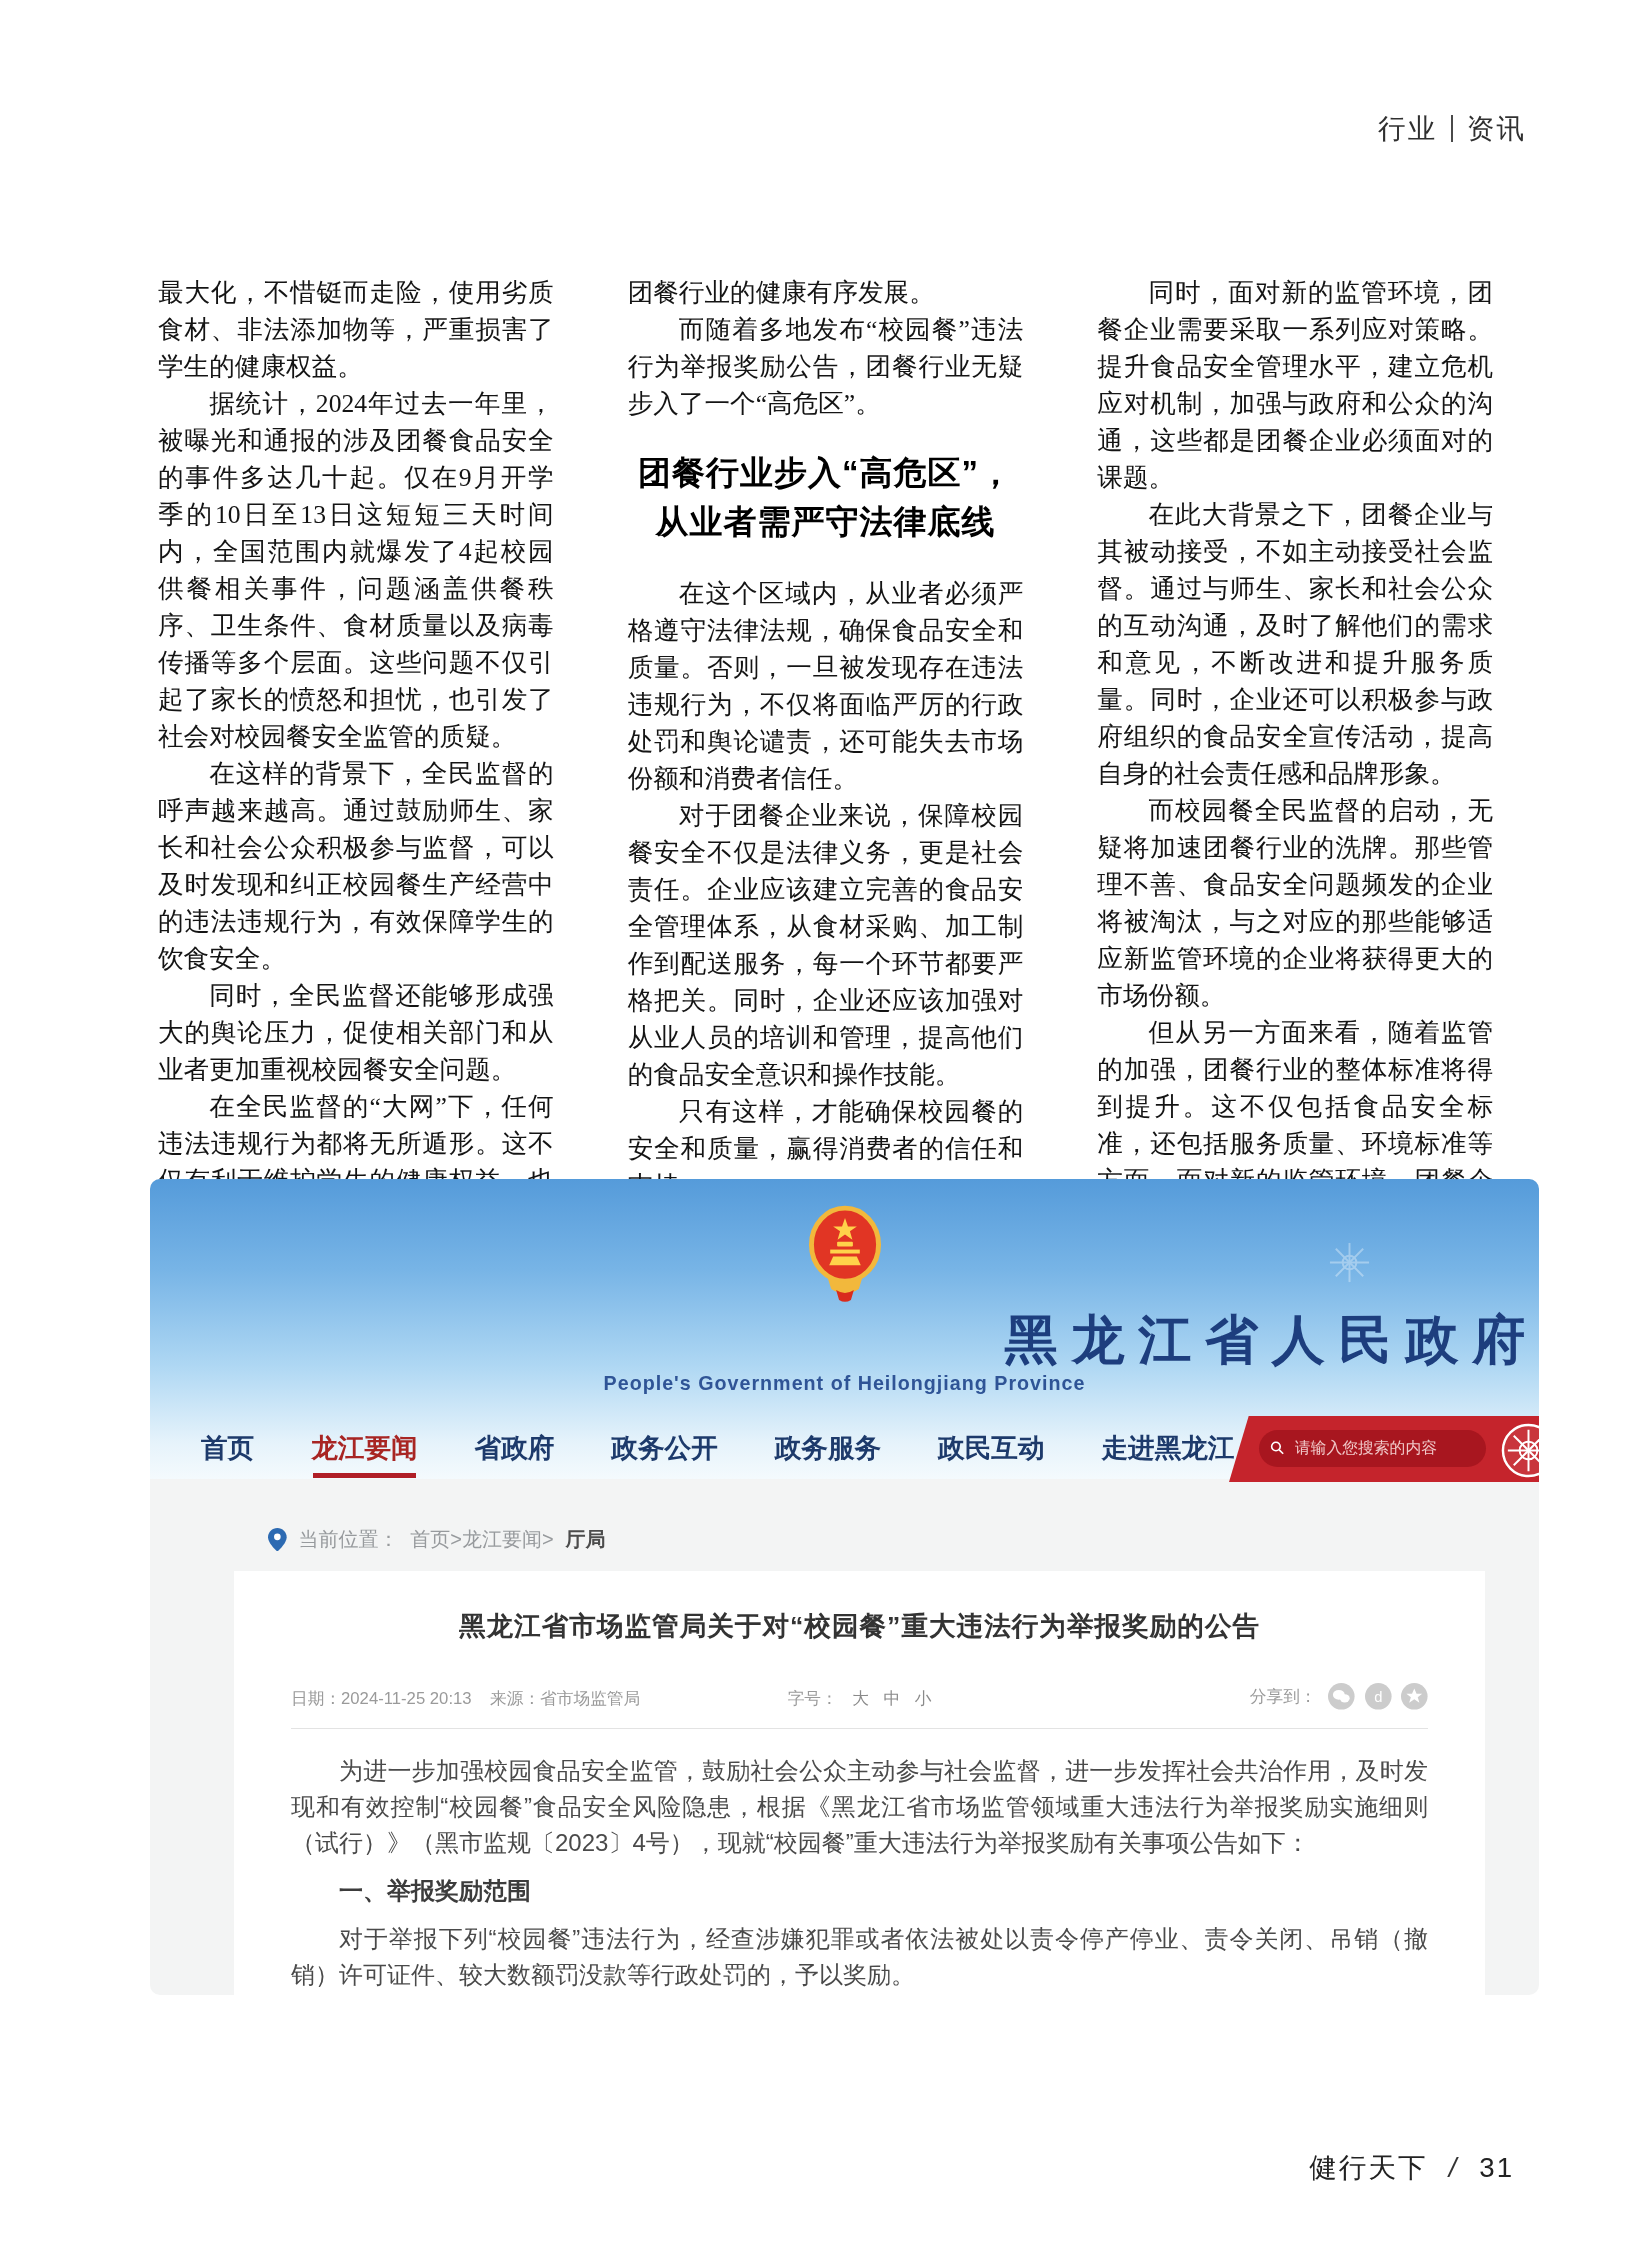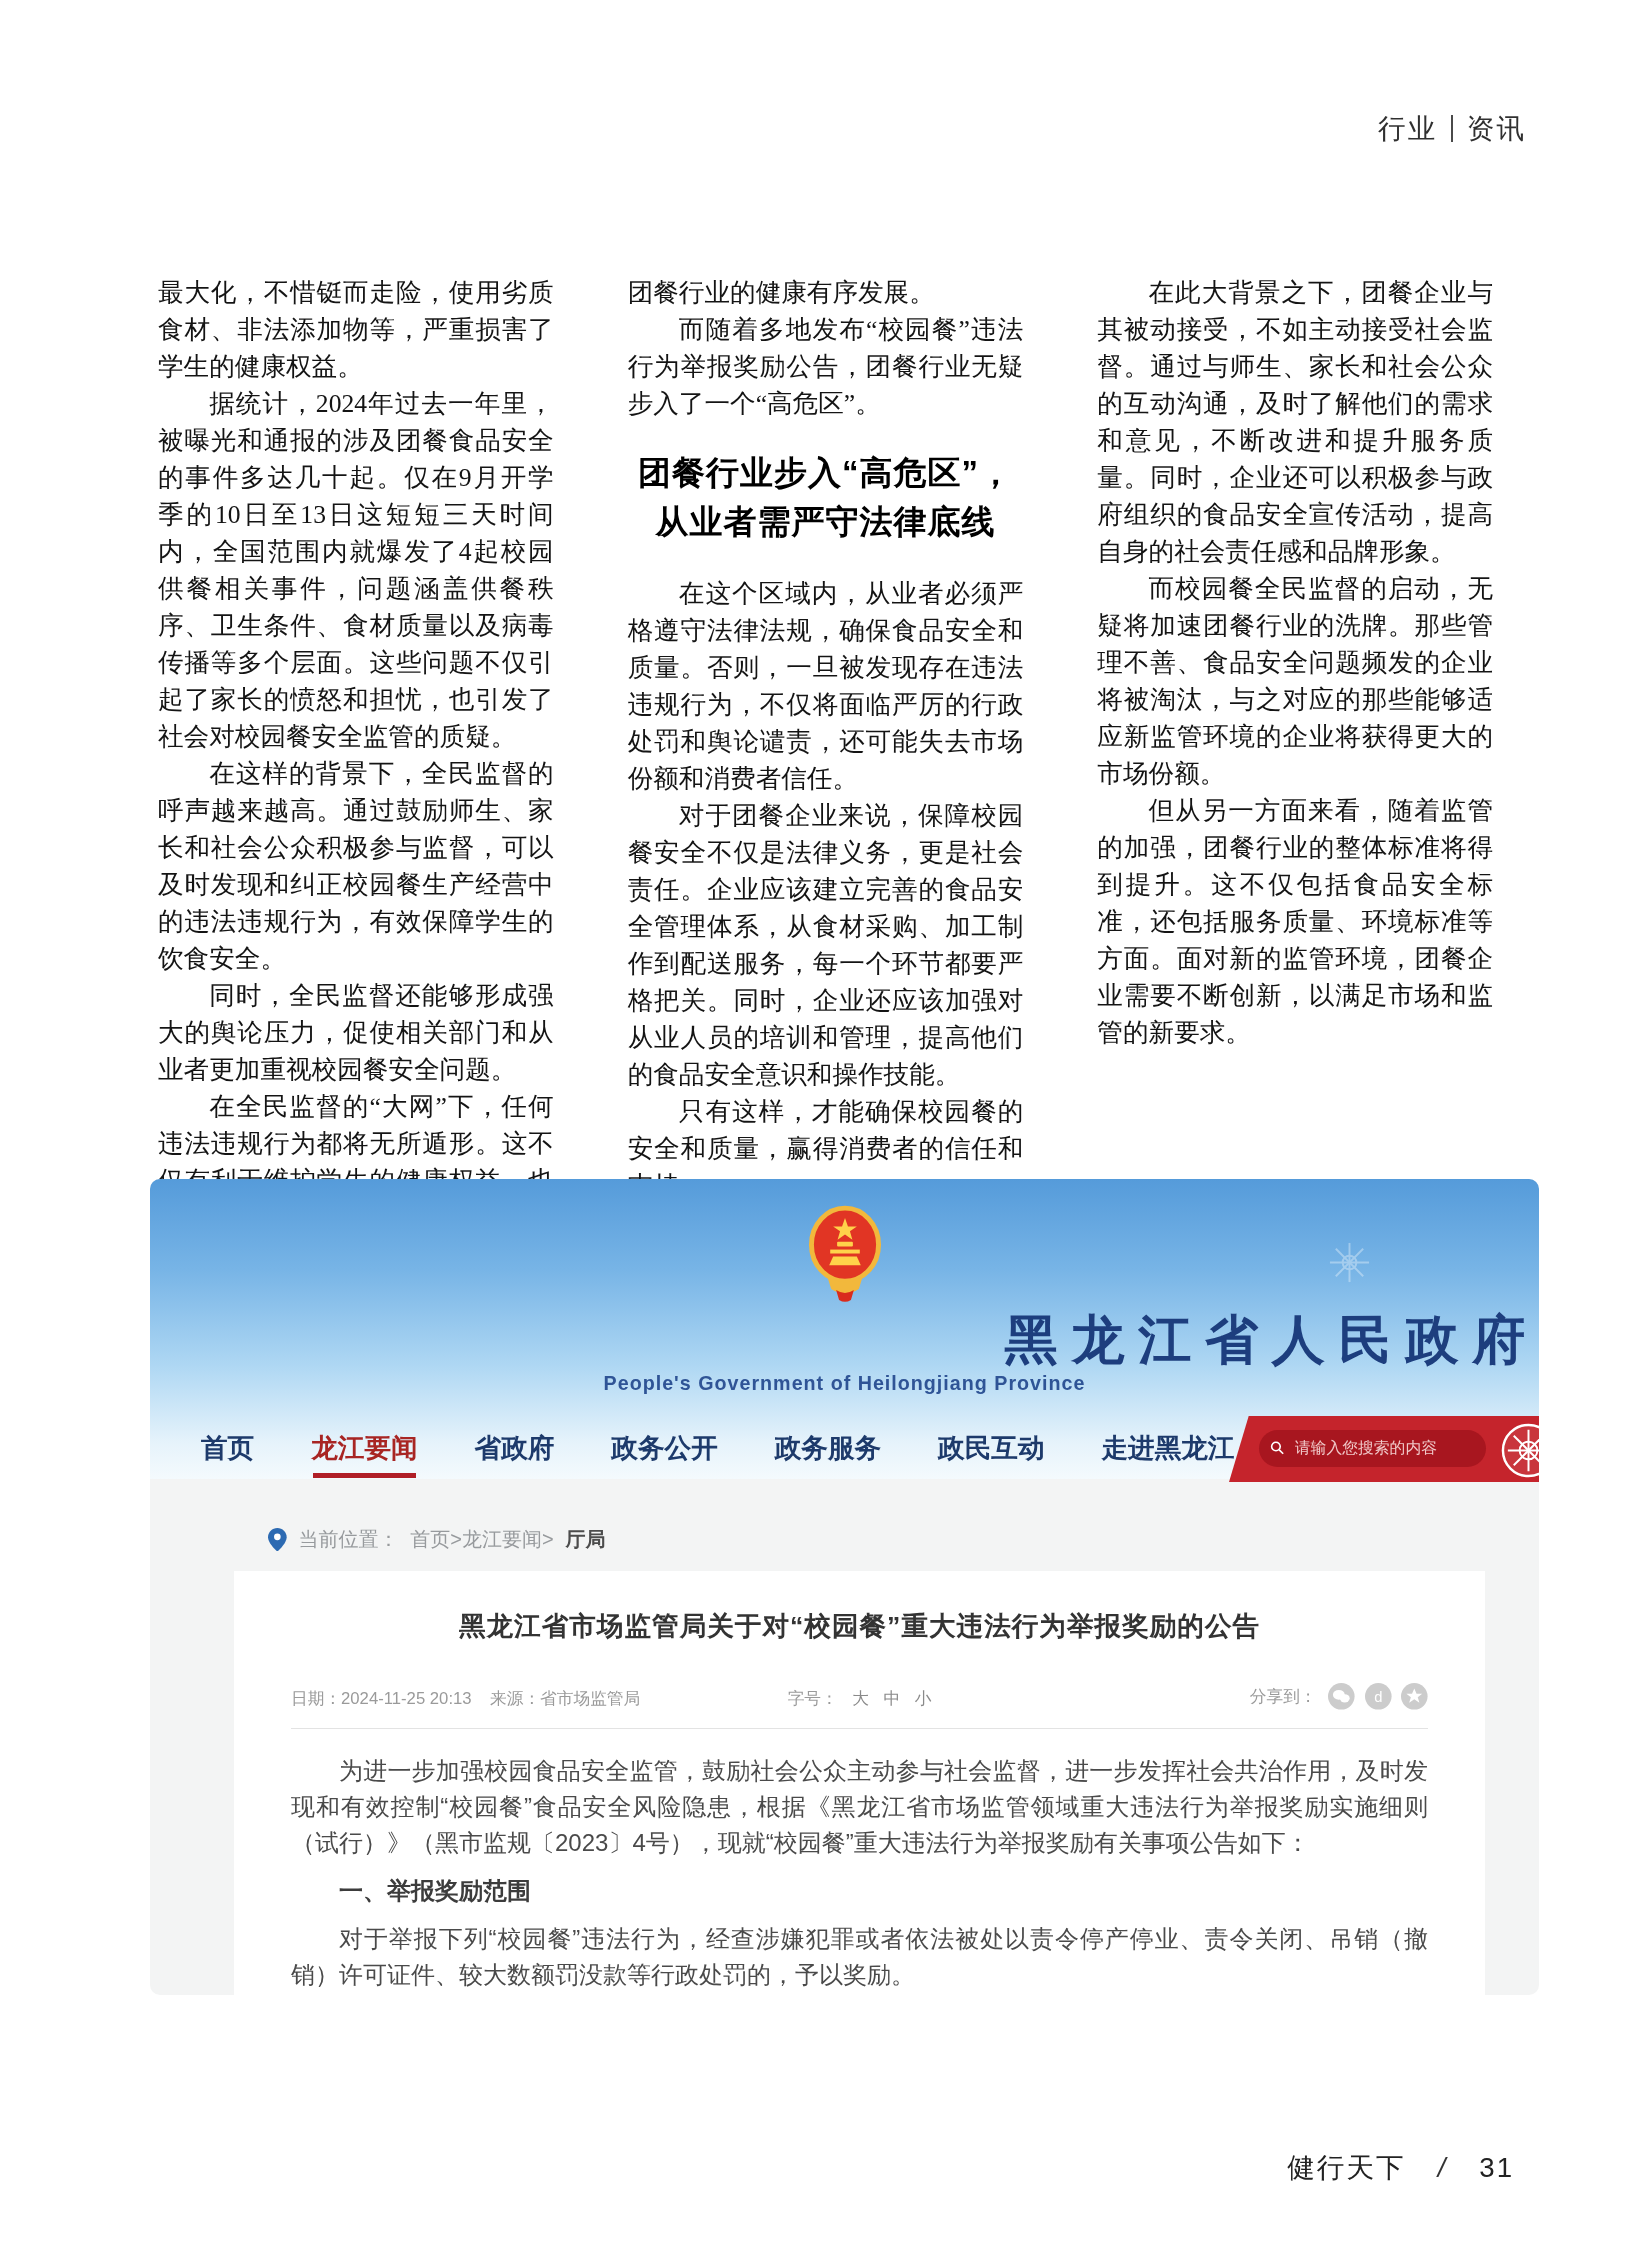--- a/index.html
+++ b/index.html
@@ -52,21 +52,21 @@
   .meta .mid{position:absolute;left:50%;top:0;transform:translateX(-50%);}
   .meta .mid span.sz{margin-left:9.9px;color:#8a8a8a;}
   .meta .right{position:absolute;right:0;top:-3.9px;display:flex;align-items:center;gap:9.9px;}
   .meta .share-label{margin-right:2px;}
   .divider{margin-top:11.8px;border-top:1px solid #e3e3e3;}
   .notice-body{margin-top:23.6px;font-size:24px;line-height:36px;color:#4a4a4a;text-align:justify;}
   .notice-body p{margin:0 0 11.8px 0;text-indent:2em;}
   .notice-body p.bold{font-weight:700;color:#3c3c3c;}
   
   .footer{position:absolute;top:2149px;right:138px;font-family:"Liberation Sans","DejaVu Sans",sans-serif;
-    font-size:27.6px;color:#222;letter-spacing:2px;display:flex;align-items:baseline;gap:32px;}
+    font-size:27.6px;color:#222;letter-spacing:2px;display:flex;align-items:baseline;gap:21px;}
   .footer .slash{font-style:italic;color:#333;}
 </style>
 </head>
 <body>
 
 <div class="page-tag">
   <span>行业</span>
   <span class="vdiv"></span>
   <span>资讯</span>
 </div>
@@ -84,20 +84,21 @@
     <p>而随着多地发布“校园餐”违法行为举报奖励公告，团餐行业无疑步入了一个“高危区”。</p>
     <div class="headline">
       <div>团餐行业步入“高危区”，</div>
       <div>从业者需严守法律底线</div>
     </div>
     <p>在这个区域内，从业者必须严格遵守法律法规，确保食品安全和质量。否则，一旦被发现存在违法违规行为，不仅将面临严厉的行政处罚和舆论谴责，还可能失去市场份额和消费者信任。</p>
     <p>对于团餐企业来说，保障校园餐安全不仅是法律义务，更是社会责任。企业应该建立完善的食品安全管理体系，从食材采购、加工制作到配送服务，每一个环节都要严格把关。同时，企业还应该加强对从业人员的培训和管理，提高他们的食品安全意识和操作技能。</p>
     <p>只有这样，才能确保校园餐的安全和质量，赢得消费者的信任和支持。</p>
   </div>
   <div class="col">
+    <p>同时，面对新的监管环境，团餐企业需要采取一系列应对策略。提升食品安全管理水平，建立危机应对机制，加强与政府和公众的沟通，这些都是团餐企业必须面对的课题。</p>
     <p>在此大背景之下，团餐企业与其被动接受，不如主动接受社会监督。通过与师生、家长和社会公众的互动沟通，及时了解他们的需求和意见，不断改进和提升服务质量。同时，企业还可以积极参与政府组织的食品安全宣传活动，提高自身的社会责任感和品牌形象。</p>
     <p>而校园餐全民监督的启动，无疑将加速团餐行业的洗牌。那些管理不善、食品安全问题频发的企业将被淘汰，与之对应的那些能够适应新监管环境的企业将获得更大的市场份额。</p>
     <p>但从另一方面来看，随着监管的加强，团餐行业的整体标准将得到提升。这不仅包括食品安全标准，还包括服务质量、环境标准等方面。面对新的监管环境，团餐企业需要不断创新，以满足市场和监管的新要求。</p>
   </div>
 </div>
 
 <div class="shot">
   <div class="sky">
     <svg class="snowflake" width="45" height="45" viewBox="0 0 46 46">
       <g stroke="#ffffff" stroke-width="2" fill="none">

